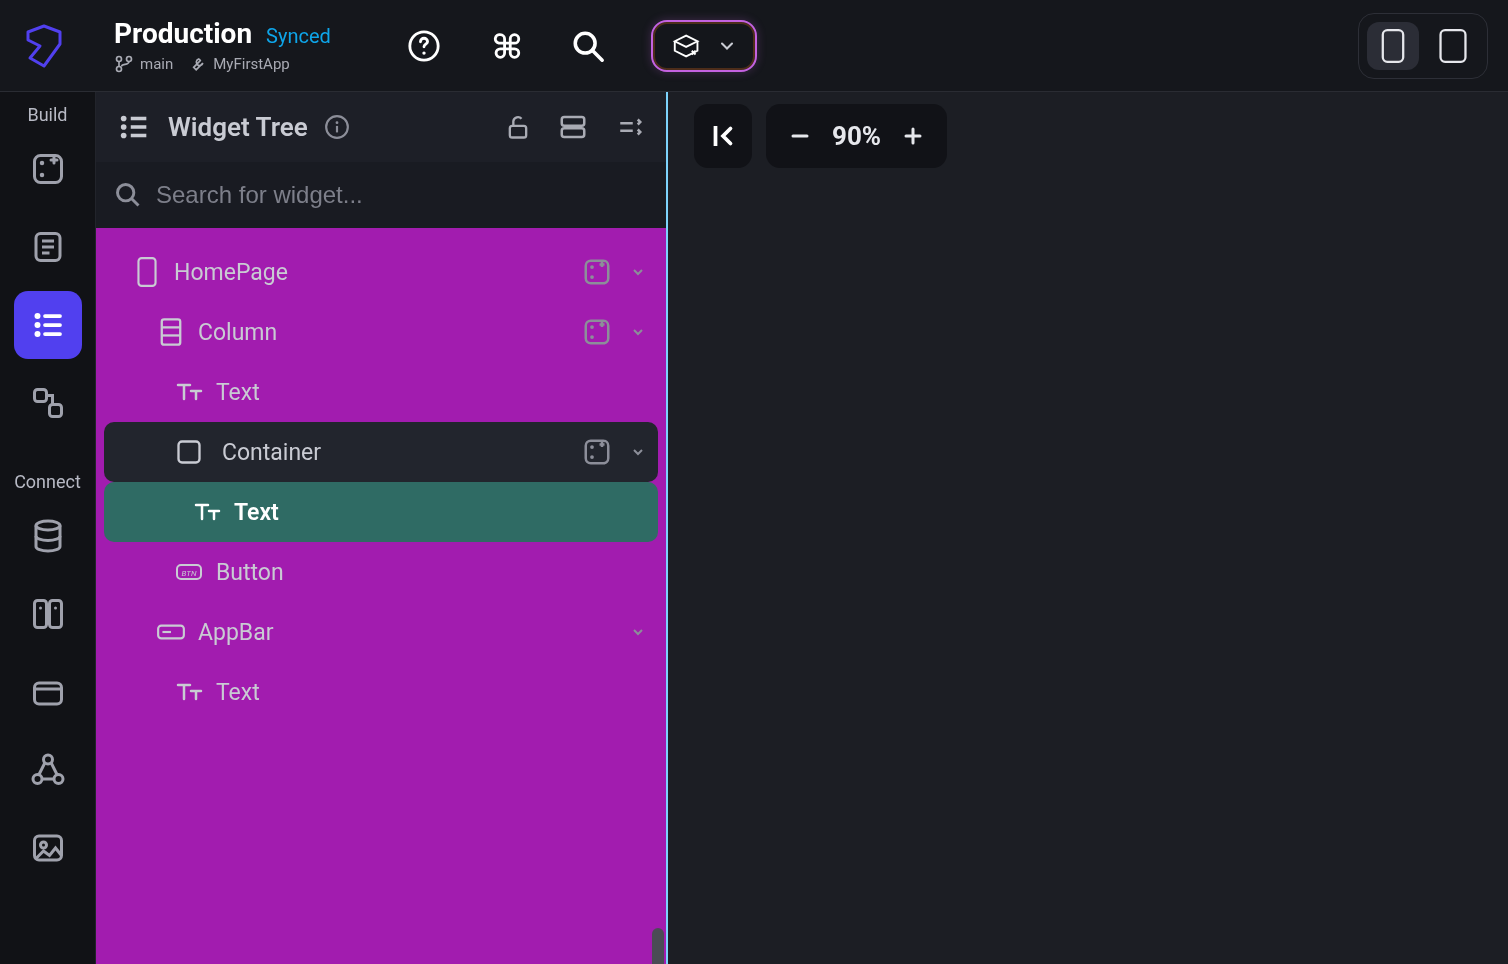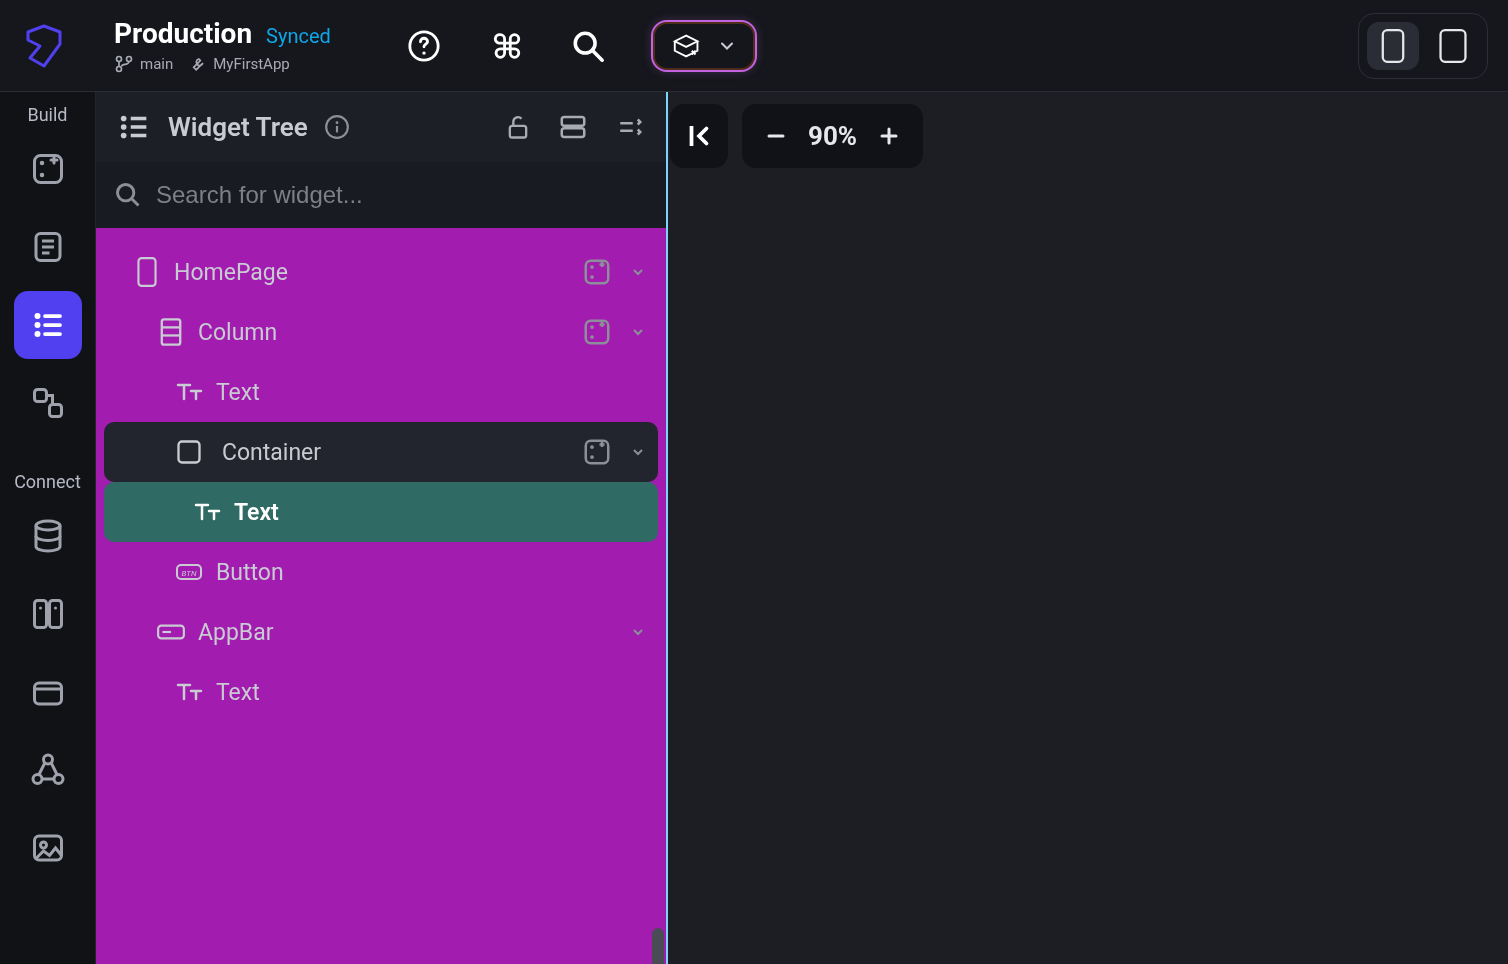--- a/index.html
+++ b/index.html
@@ -150,21 +150,21 @@
   }
 
   
   .canvas {
     flex: 1;
     background: #1c1e24;
     position: relative;
     overflow: hidden;
   }
   .canvas-toolbar {
-    position: absolute; top: 12px; left: 2px;
+    position: absolute; top: 12px; left: 26px;
     display: flex; align-items: center; gap: 14px;
   }
   .ct-pill {
     background: #111217; border-radius: 14px;
     display: flex; align-items: center;
     height: 64px; padding: 0 12px;
     color: #e6e7ec;
   }
   .ct-pill .zoom-btn {
     width: 44px; height: 44px; display: flex; align-items: center; justify-content: center;

